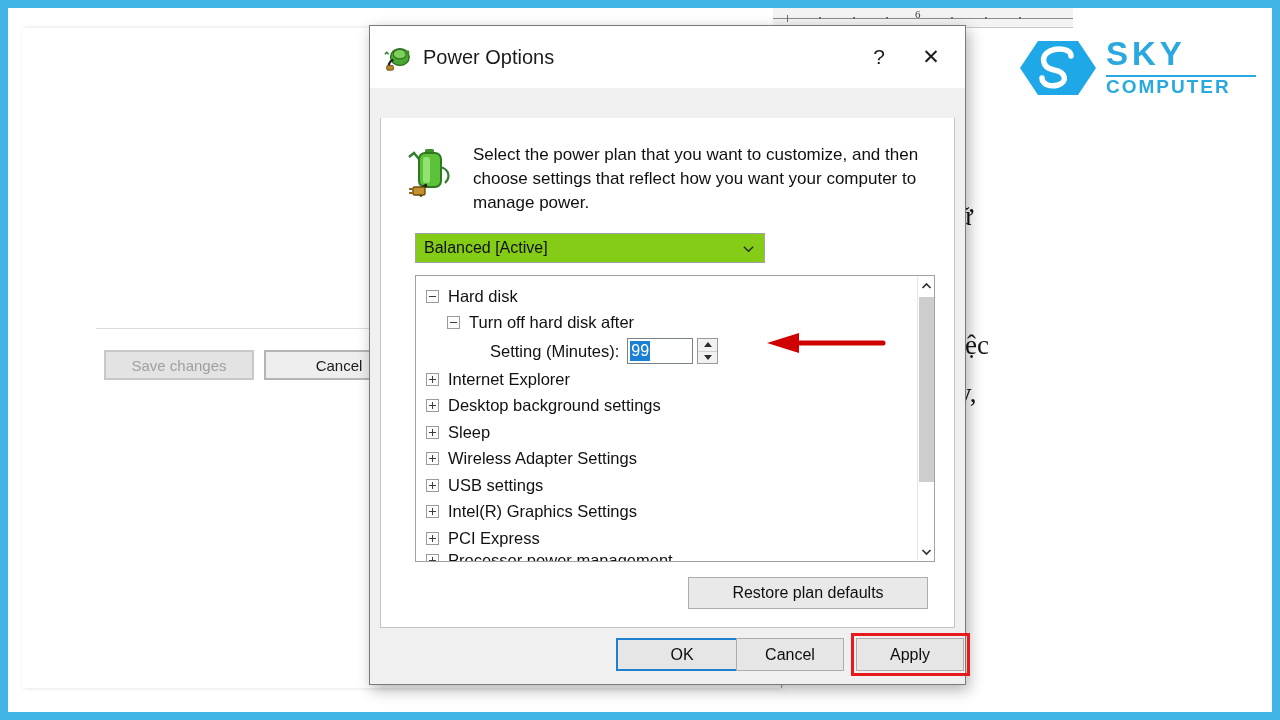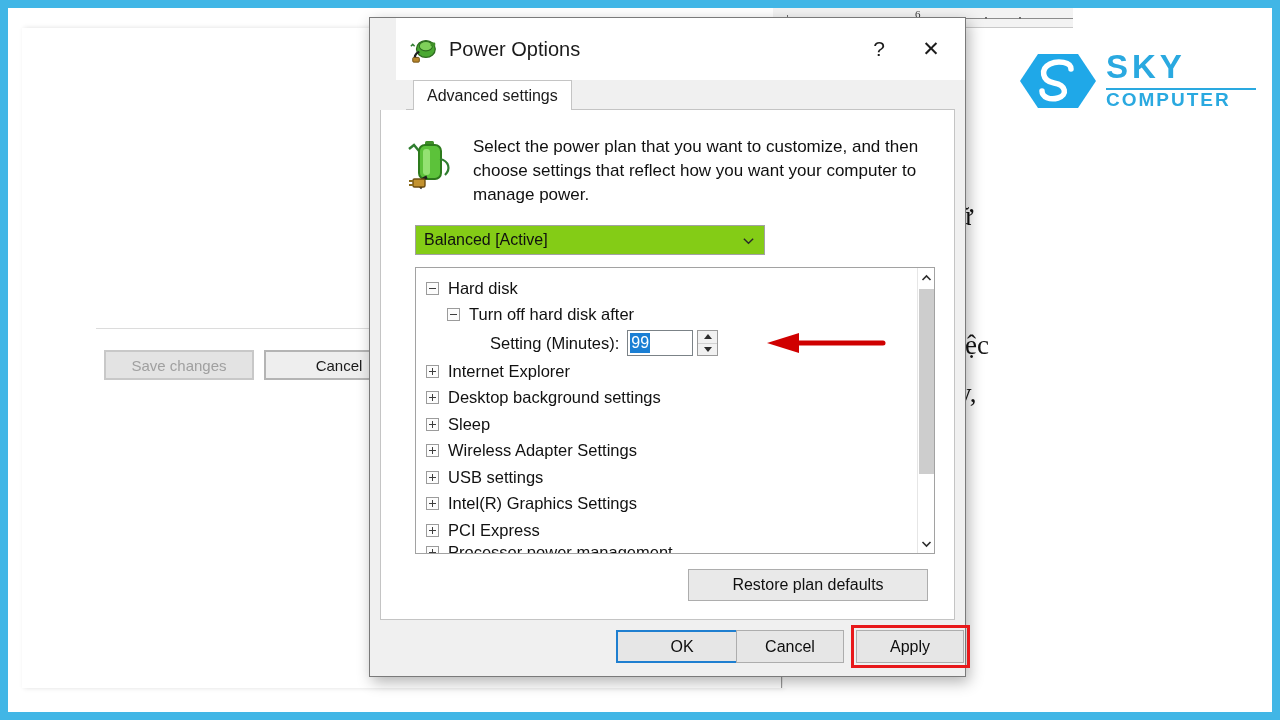--- a/index.html
+++ b/index.html
@@ -118,21 +118,21 @@
   .bg-btn.cancel {
     left: 256px; top: 342px; width: 150px;
     background: #eeeeee;
     border-color: #b4b4b4;
     color: #1a1a1a;
   }
 
   
   .logo {
     position: absolute;
-    left: 1010px; top: 40px;
+    left: 1010px; top: 27px;
     width: 240px; height: 62px;
   }
   .logo-mark { position: absolute; left: 0; top: 4px; }
   .logo-text {
     position: absolute; left: 88px; top: 0px;
     color: #2aa9e0;
     font-size: 33px;
     letter-spacing: 4px;
     font-weight: bold;
     font-family: "Liberation Sans", sans-serif;
@@ -146,26 +146,25 @@
     color: #2aa9e0;
     font-size: 19px;
     letter-spacing: 2.0px;
     font-weight: bold;
     font-family: "Liberation Sans", sans-serif;
   }
 
   
   #dialog {
     position: absolute;
-    left: 361px; top: 9px;
+    left: 361px; top: 17px;
     width: 597px; height: 660px;
     background: #f0f0f0;
     border: 1px solid #7a7a7a;
     box-shadow: 3px 5px 14px rgba(0,0,0,0.30);
-    padding-left: 26px;
   }
   .titlebar {
     position: relative;
     height: 62px;
     background: #ffffff;
     display: flex;
     align-items: center;
     padding-left: 13px;
   }
   .title-icon { width: 30px; height: 30px; flex: 0 0 auto; }
@@ -483,23 +482,20 @@
           <rect x="4" y="25" width="7" height="5" rx="1" fill="#b8862b" stroke="#6d4d12" stroke-width="1"></rect>
           <rect x="23" y="9" width="5" height="4" rx="1" fill="#3f8f28"></rect>
         </svg>
         <div class="title-text">Power Options</div>
         <div class="title-btns">
           <div class="tbtn help">?</div>
           <div class="tbtn close">✕</div>
         </div>
       </div>
 
-      <div class="tabstrip">
-        <div class="tab">Advanced settings</div>
-      </div>
 
       <div class="tabpage">
 
         <div class="blurb">
           <svg class="blurb-icon" viewBox="0 0 52 56">
             <path d="M12 16 L7 10 L2 14" fill="none" stroke="#2f7d2f" stroke-width="2.4"></path>
             <rect x="18" y="6" width="9" height="5" rx="1.5" fill="#3f8f28"></rect>
             <rect x="12" y="10" width="22" height="34" rx="6" fill="#5cc23a" stroke="#2d7a1c" stroke-width="2"></rect>
             <rect x="16" y="14" width="7" height="26" rx="3" fill="#9ee87d" opacity="0.85"></rect>
             <path d="M33 24 C42 26, 44 34, 38 40" fill="none" stroke="#2f7d2f" stroke-width="2.2"></path>

